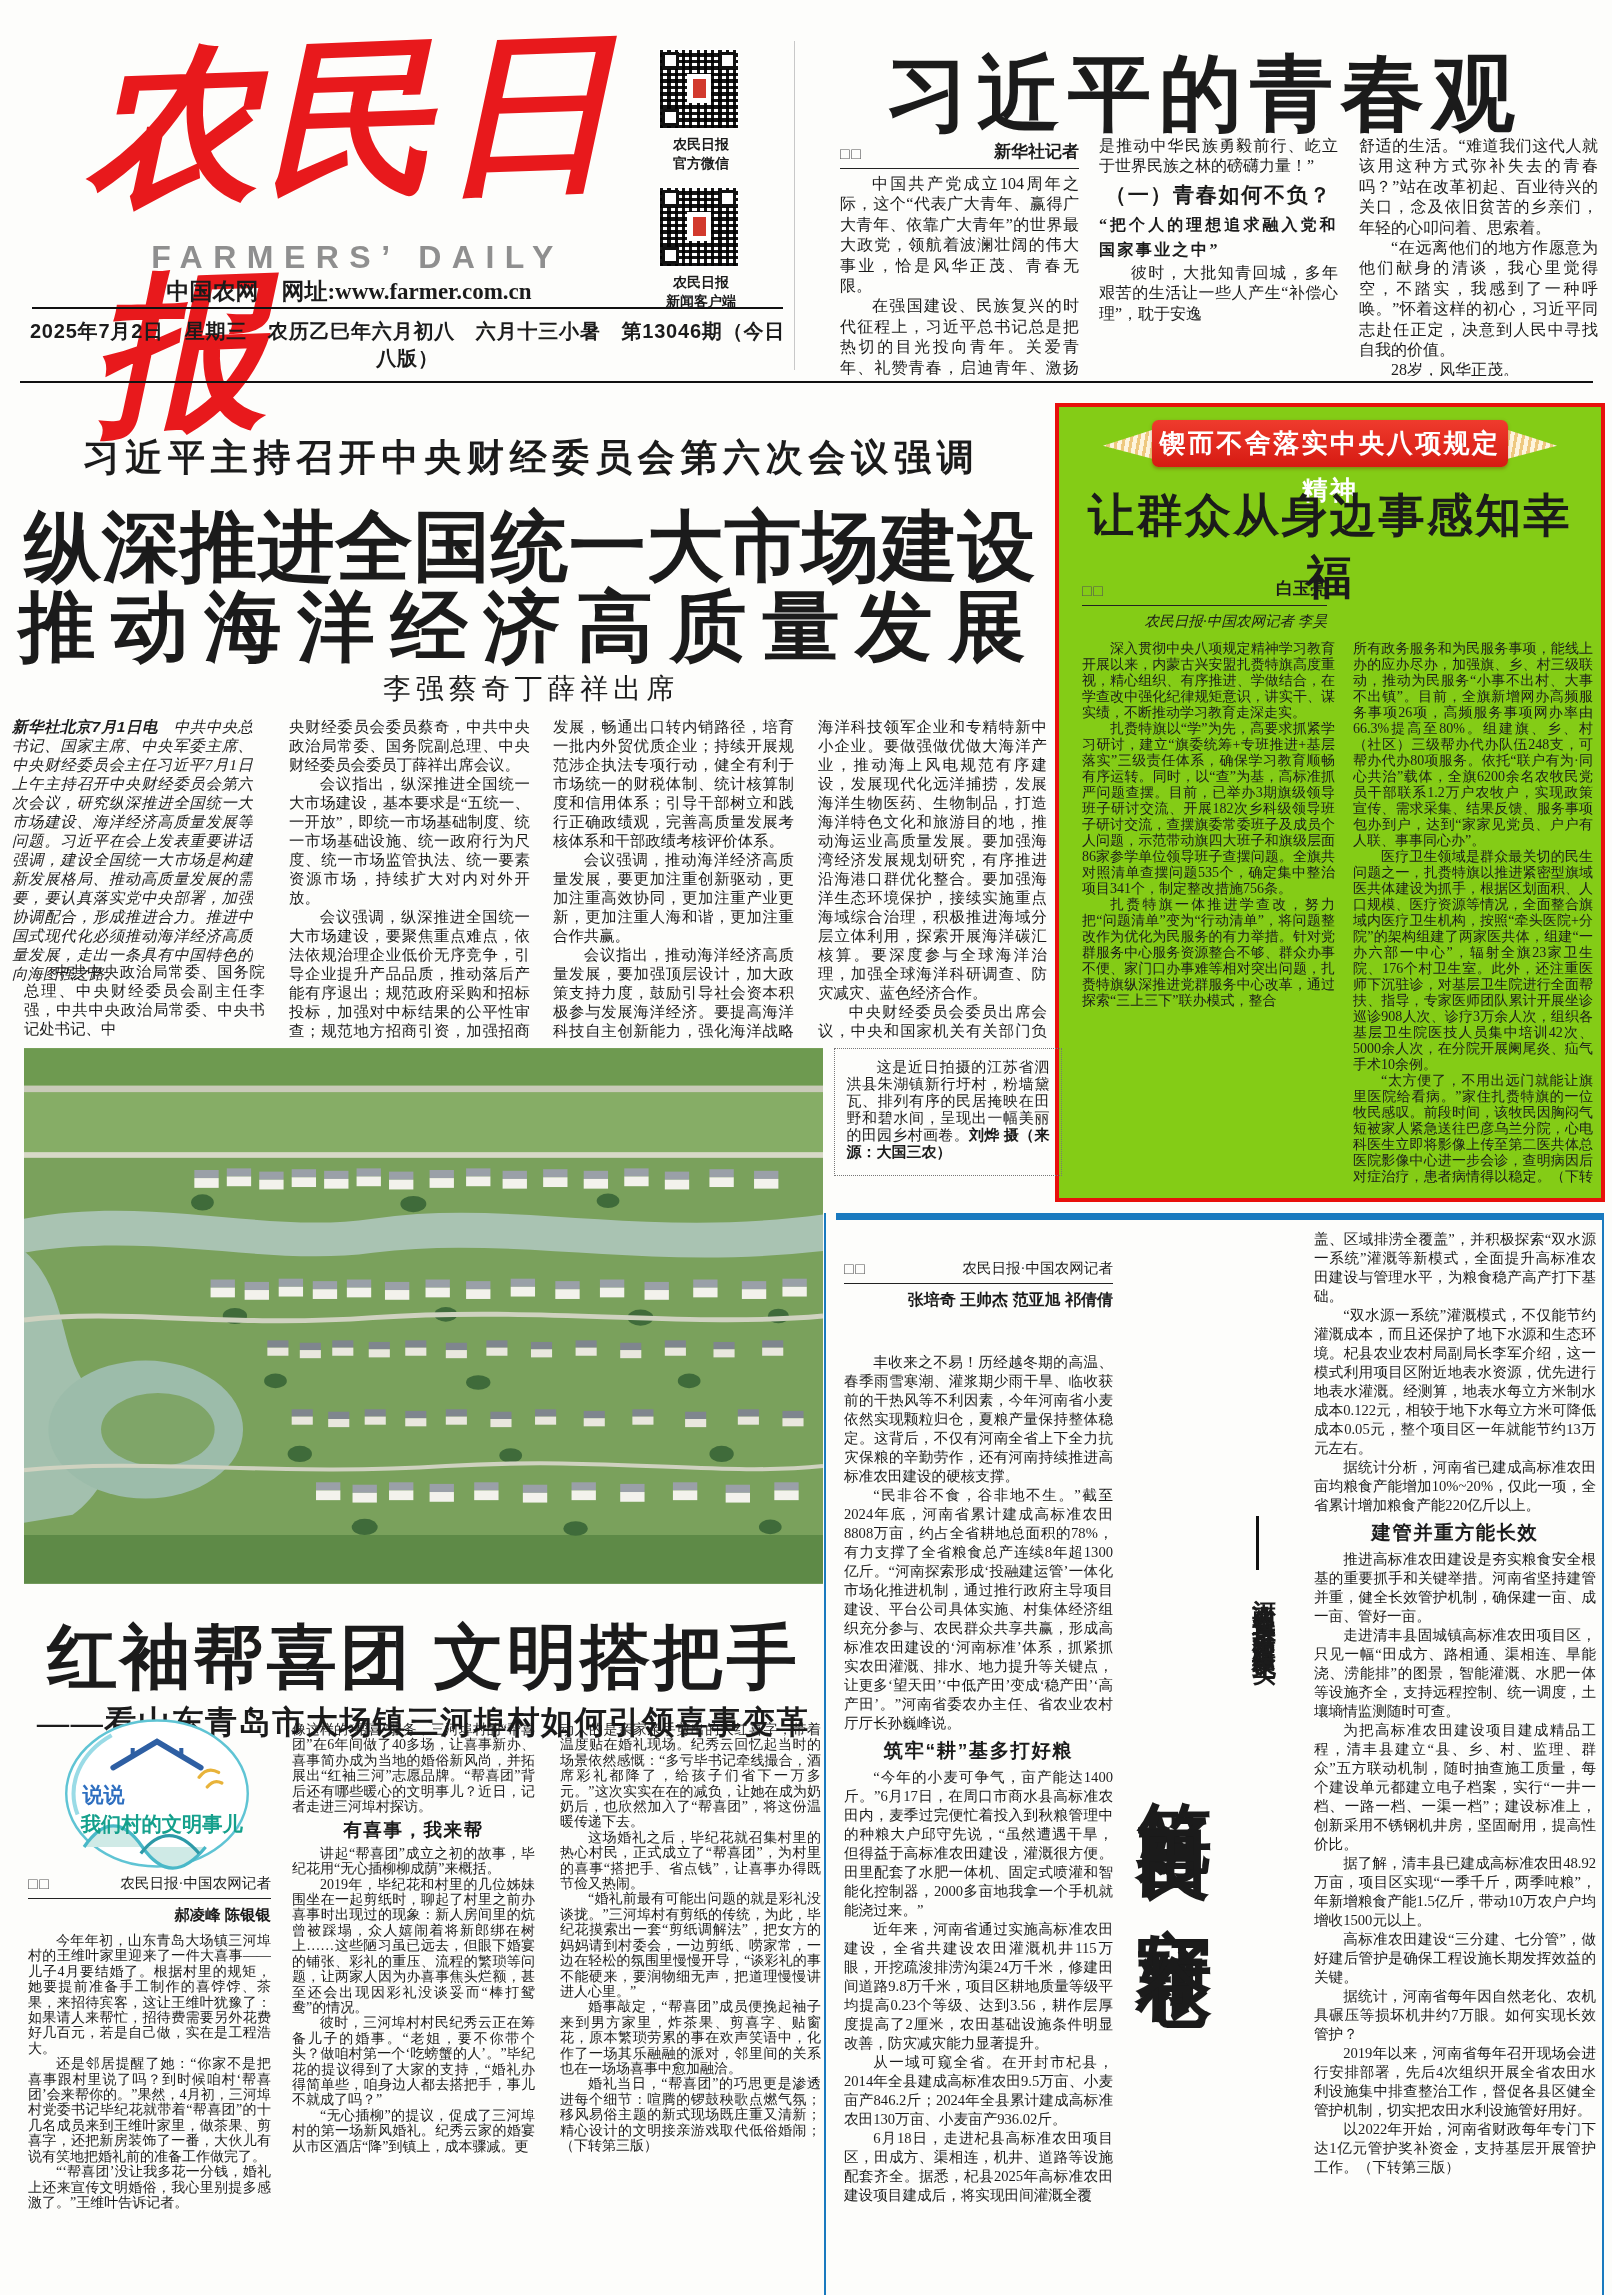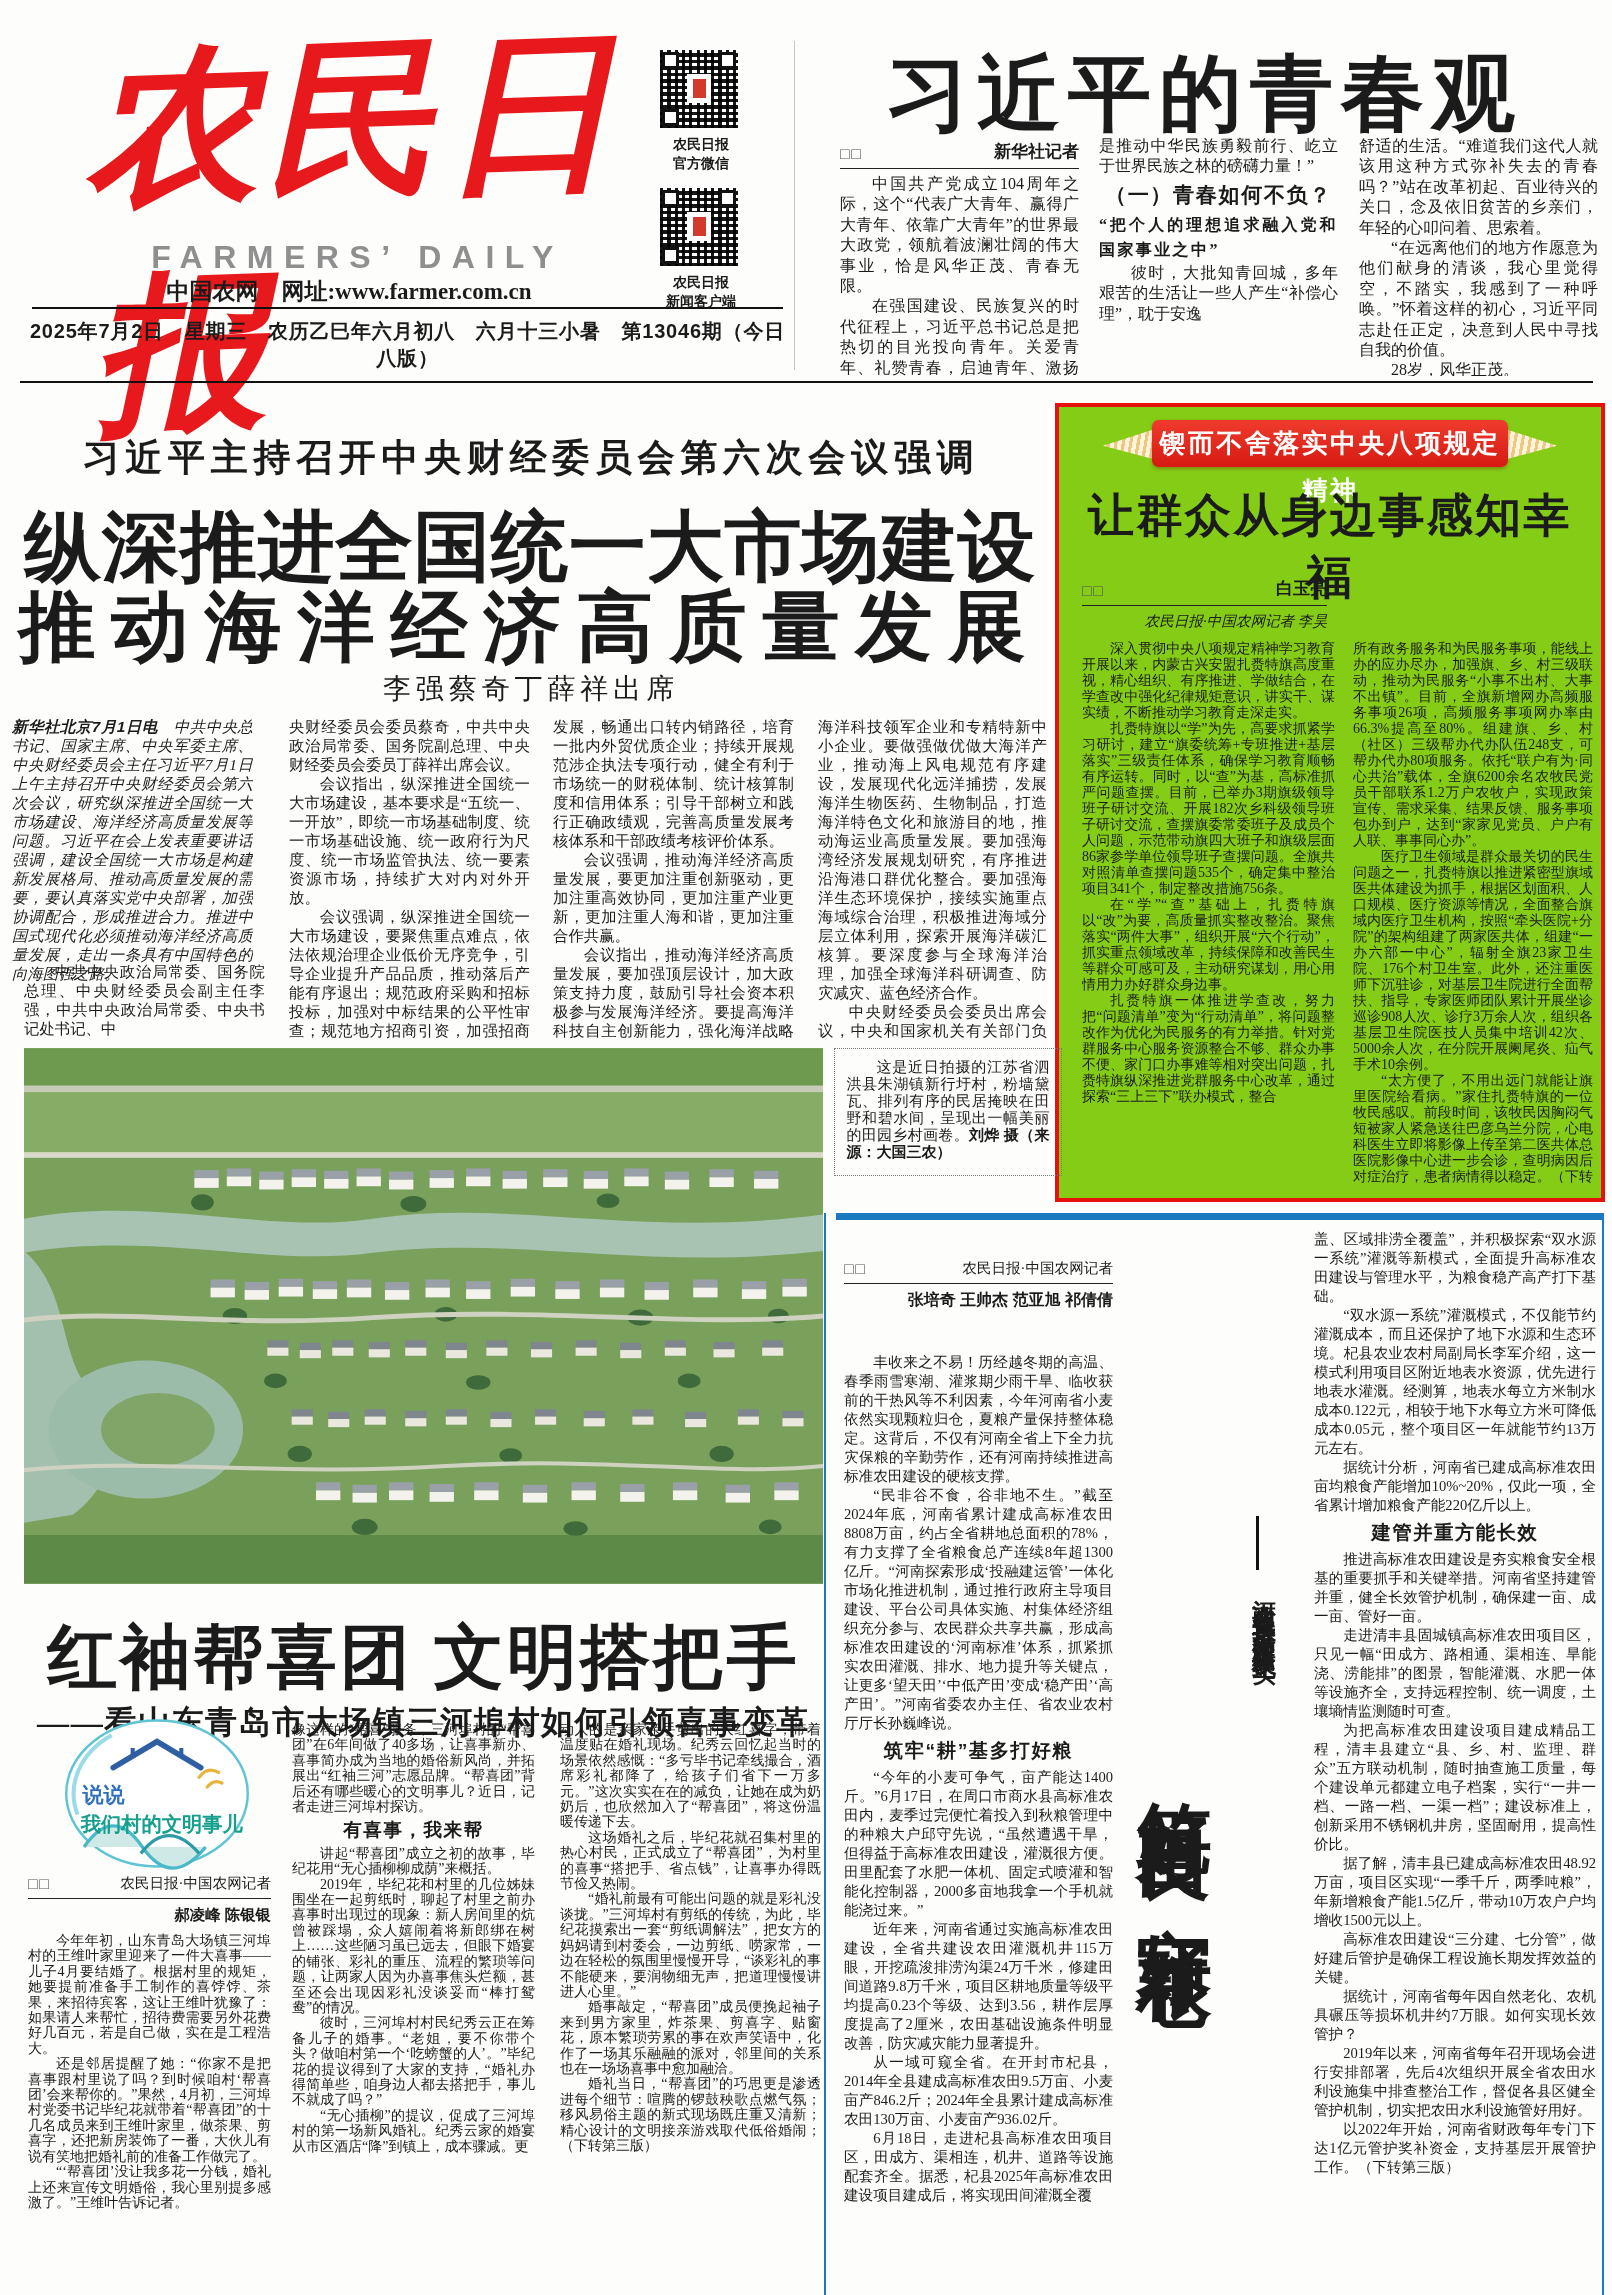--- a/index.html
+++ b/index.html
@@ -214,21 +214,20 @@
     <div class="hap-byline">
       <div class="byline-row">
         <span class="byline-sq">□□</span>
         <span class="byline-name" style="font-family:'Liberation Serif','DejaVu Serif',serif;">白玉亮</span>
       </div>
       <div class="row2">农民日报·中国农网记者 李昊</div>
     </div>
     <div class="col hbody hc1">
         <p class="para ">深入贯彻中央八项规定精神学习教育开展以来，内蒙古兴安盟扎赉特旗高度重视，精心组织、有序推进、学做结合，在学查改中强化纪律规矩意识，讲实干、谋实绩，不断推动学习教育走深走实。</p>
         <p class="para ">扎赉特旗以“学”为先，高要求抓紧学习研讨，建立“旗委统筹+专班推进+基层落实”三级责任体系，确保学习教育顺畅有序运转。同时，以“查”为基，高标准抓严问题查摆。目前，已举办3期旗级领导班子研讨交流、开展182次乡科级领导班子研讨交流，查摆旗委常委班子及成员个人问题，示范带动旗四大班子和旗级层面86家参学单位领导班子查摆问题。全旗共对照清单查摆问题535个，确定集中整治项目341个，制定整改措施756条。</p>
-        <p class="para ">在“学”“查”基础上，扎赉特旗以“改”为要，高质量抓实整改整治。聚焦落实“两件大事”，组织开展“六个行动”，抓实重点领域改革，持续保障和改善民生等群众可感可及，主动研究谋划，用心用情用力办好群众身边事。</p>
         <p class="para ">扎赉特旗一体推进学查改，努力把“问题清单”变为“行动清单”，将问题整改作为优化为民服务的有力举措。针对党群服务中心服务资源整合不够、群众办事不便、家门口办事难等相对突出问题，扎赉特旗纵深推进党群服务中心改革，通过探索“三上三下”联办模式，整合</p>
       </div>
     <div class="col hbody hc2">
         <p class="para noind">所有政务服务和为民服务事项，能线上办的应办尽办，加强旗、乡、村三级联动，推动为民服务“小事不出村、大事不出镇”。目前，全旗新增网办高频服务事项26项，高频服务事项网办率由66.3%提高至80%。组建旗、乡、村（社区）三级帮办代办队伍248支，可帮办代办80项服务。依托“联户有为·同心共治”载体，全旗6200余名农牧民党员干部联系1.2万户农牧户，实现政策宣传、需求采集、结果反馈、服务事项包办到户，达到“家家见党员、户户有人联、事事同心办”。</p>
         <p class="para ">医疗卫生领域是群众最关切的民生问题之一，扎赉特旗以推进紧密型旗域医共体建设为抓手，根据区划面积、人口规模、医疗资源等情况，全面整合旗域内医疗卫生机构，按照“牵头医院+分院”的架构组建了两家医共体，组建“一办六部一中心”，辐射全旗23家卫生院、176个村卫生室。此外，还注重医师下沉驻诊，对基层卫生院进行全面帮扶、指导，专家医师团队累计开展坐诊巡诊908人次、诊疗3万余人次，组织各基层卫生院医技人员集中培训42次、5000余人次，在分院开展阑尾炎、疝气手术10余例。</p>
         <p class="para ">“太方便了，不用出远门就能让旗里医院给看病。”家住扎赉特旗的一位牧民感叹。前段时间，该牧民因胸闷气短被家人紧急送往巴彦乌兰分院，心电科医生立即将影像上传至第二医共体总医院影像中心进一步会诊，查明病因后对症治疗，患者病情得以稳定。（下转第三版）</p>
       </div>
   </div>
 
   <div class="abs photo">

